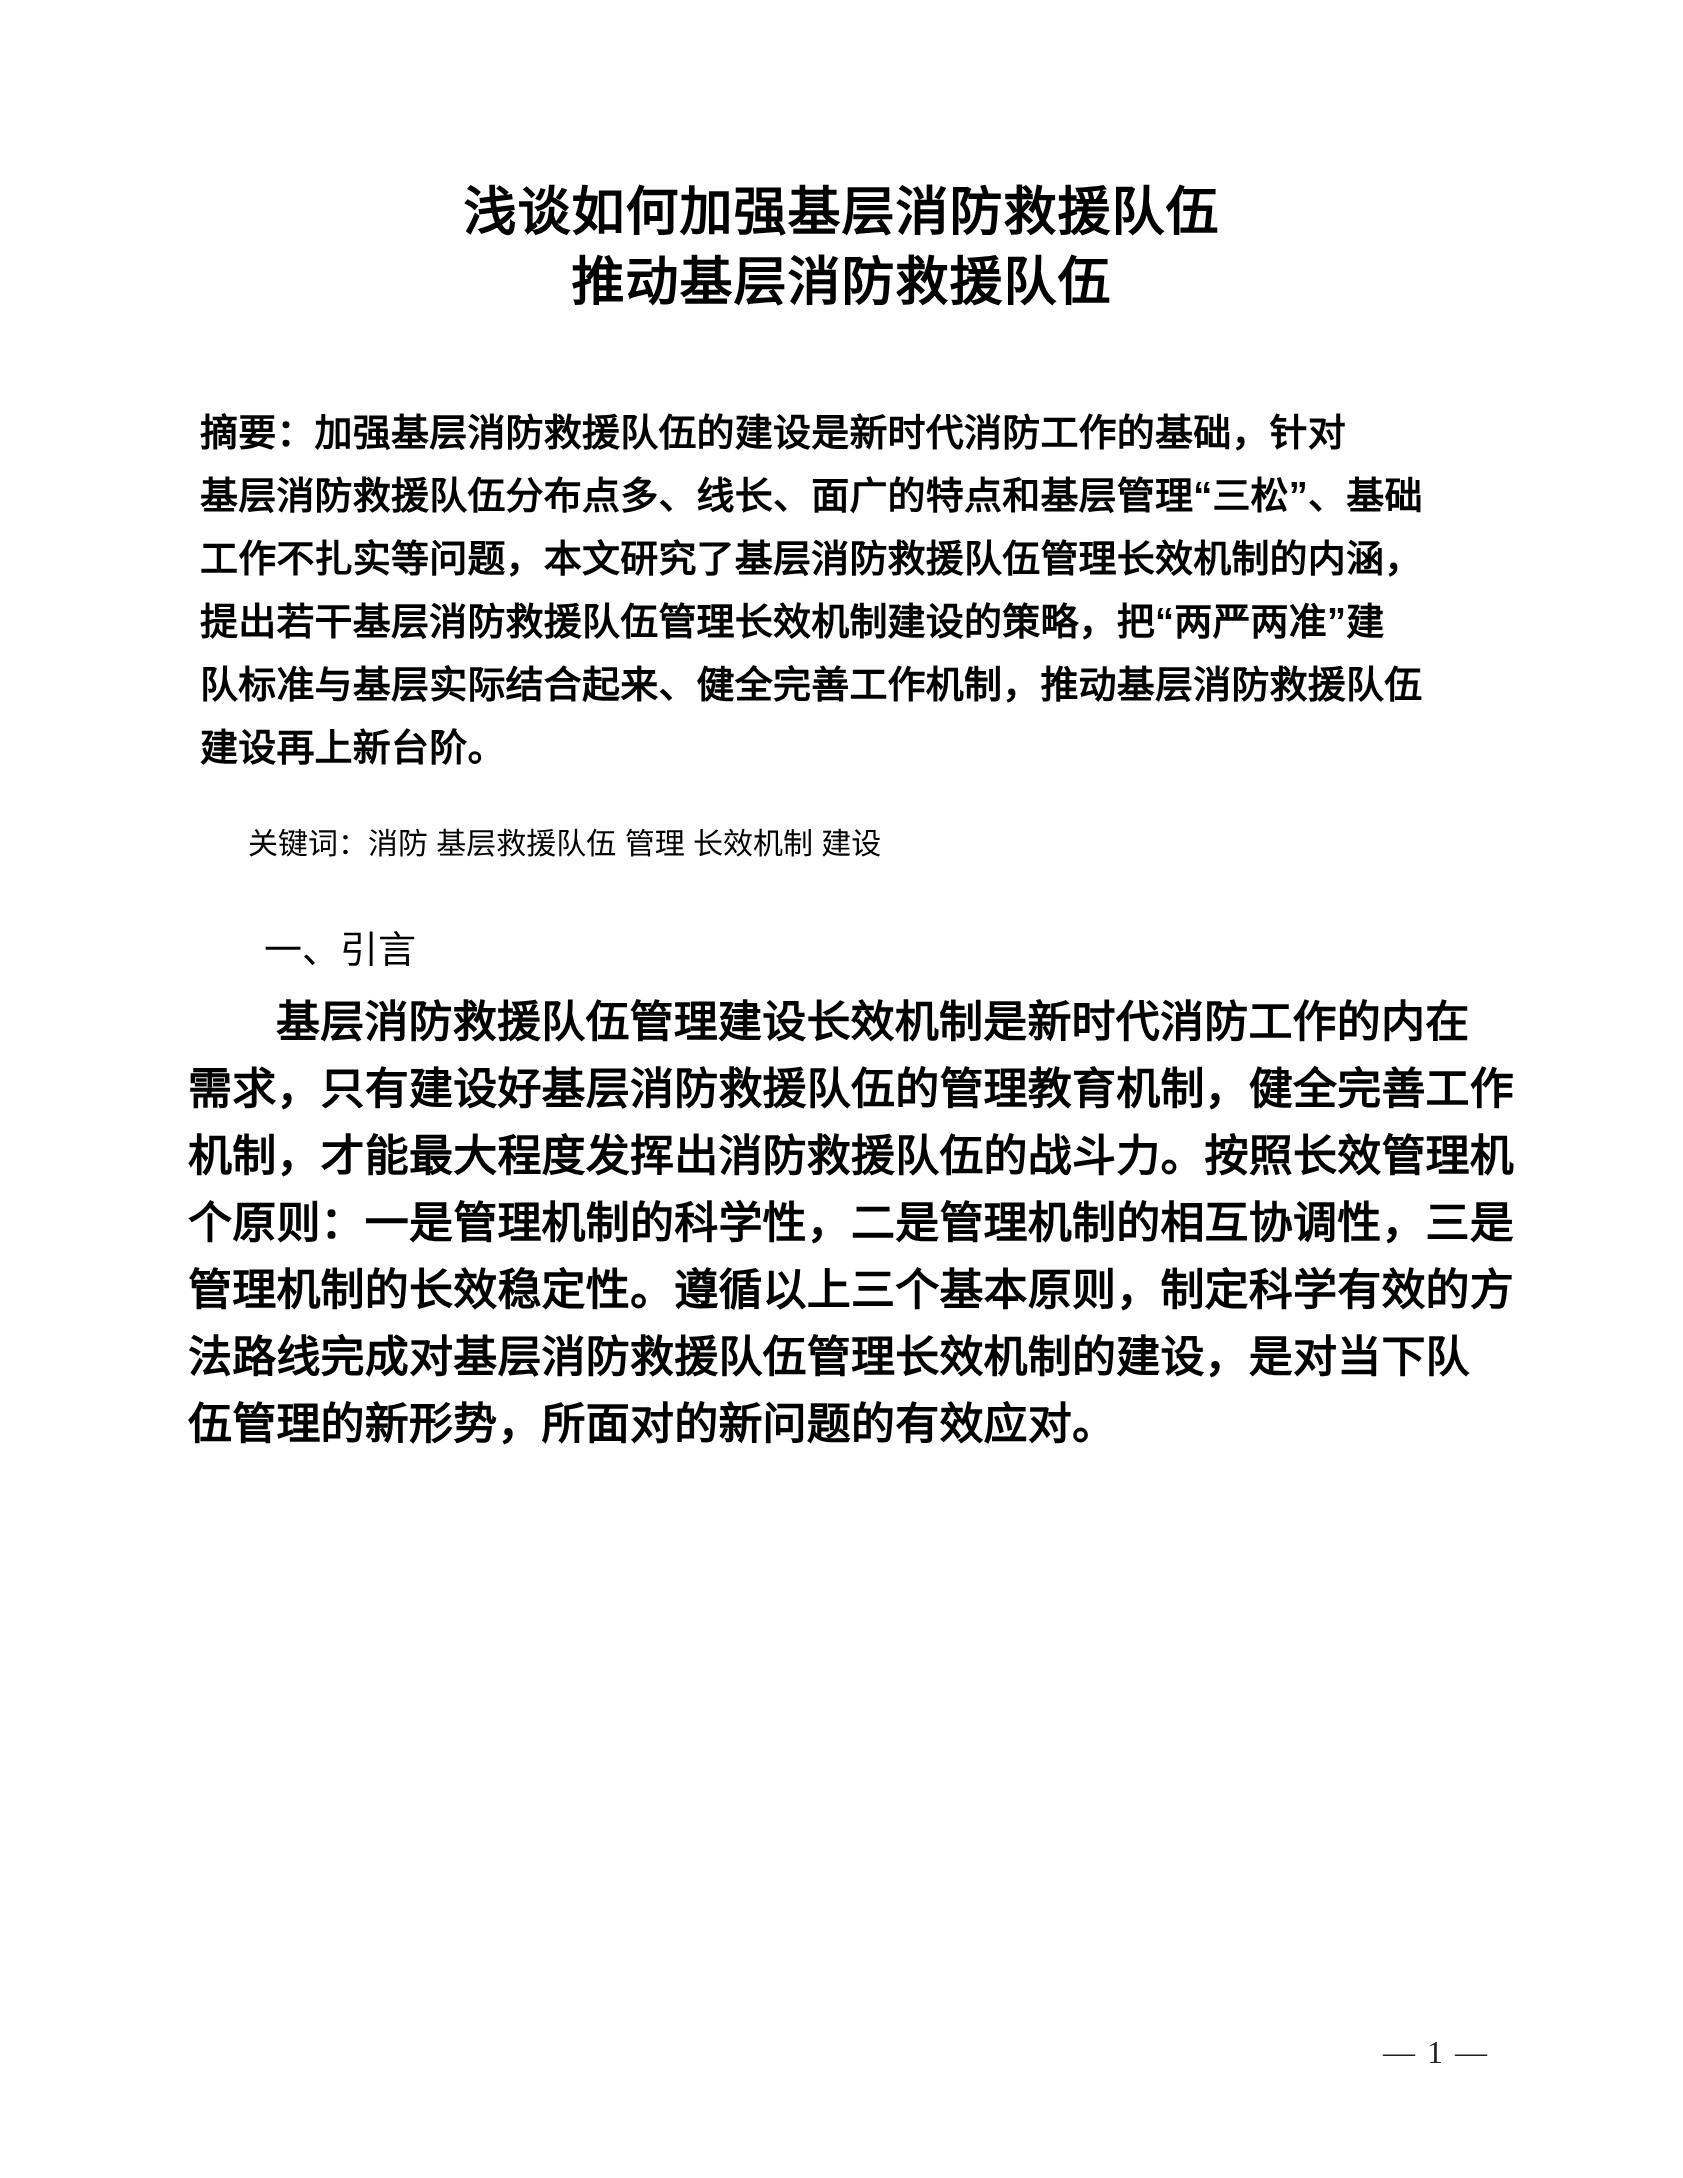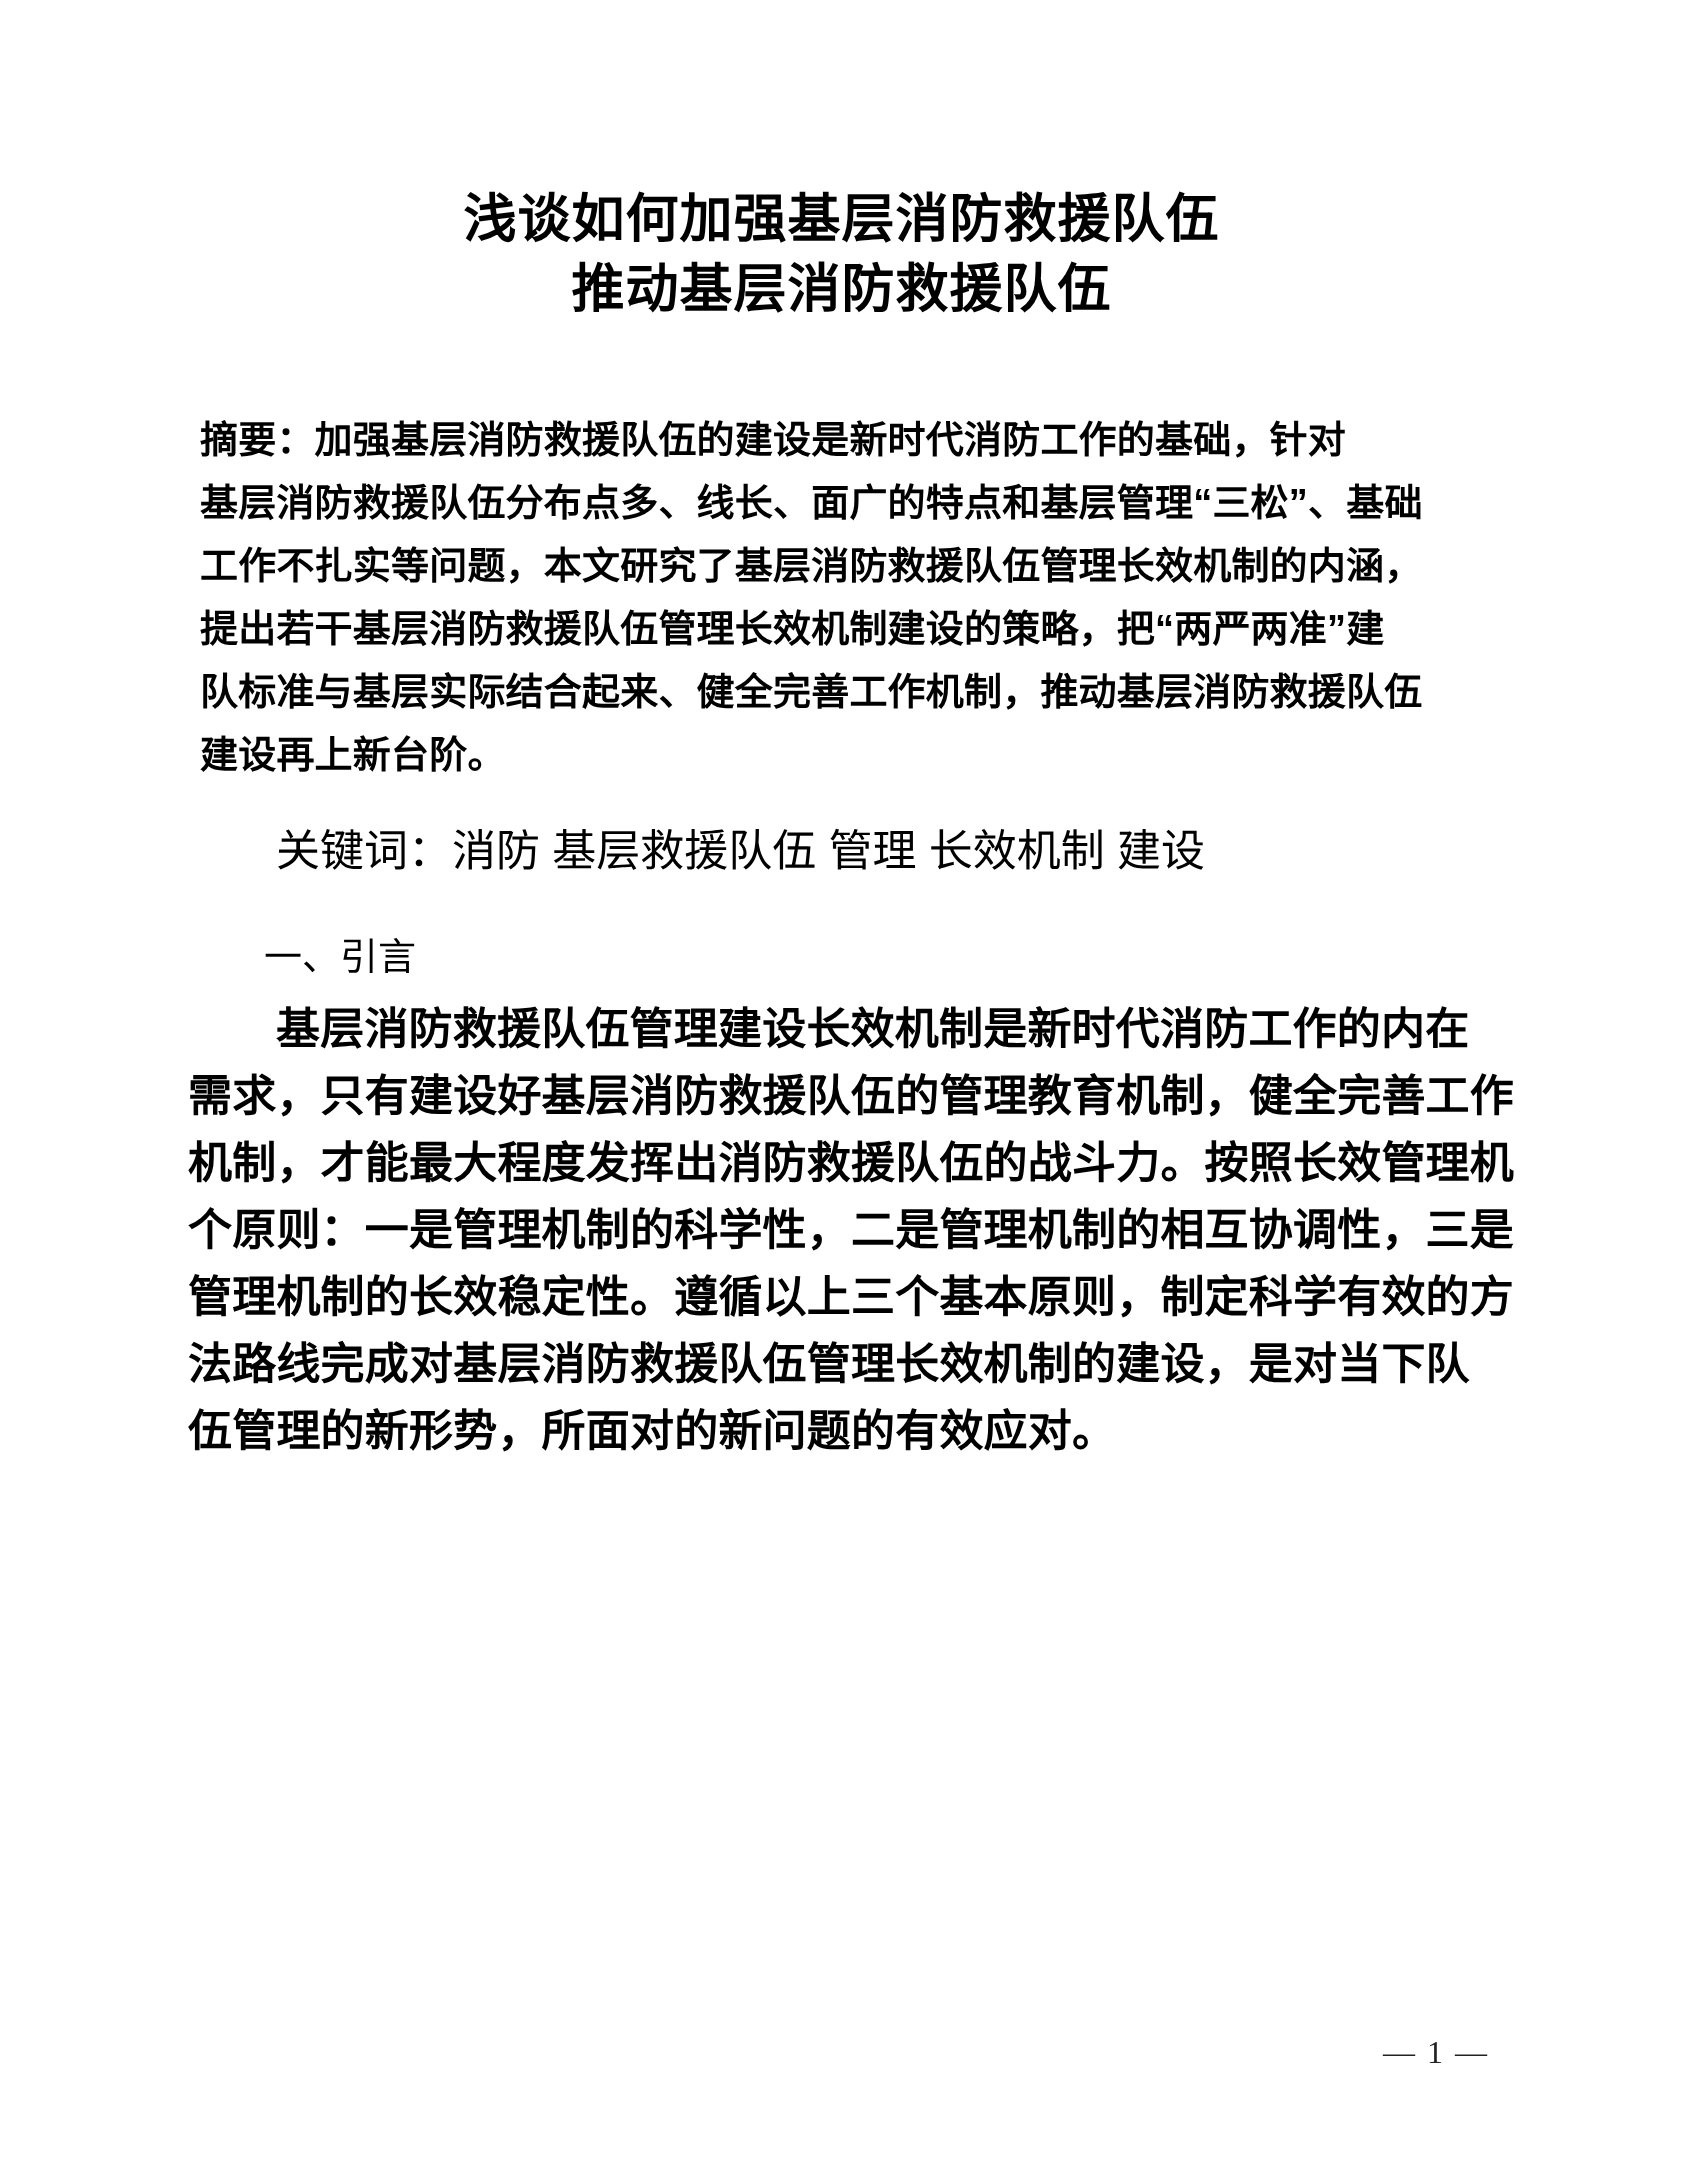--- a/index.html
+++ b/index.html
@@ -18,21 +18,21 @@
     box-sizing: border-box;
     font-family: "Liberation Sans", "DejaVu Sans", sans-serif;
     color: #000000;
     overflow: hidden;
   }
 
   
   .content {
     position: absolute;
     left: 188px;
-    top: 8px;
+    top: 1px;
     width: 1307px;
   }
 
   
   .doc-title {
     margin: 0;
     padding-top: 176px;
     text-align: center;
     font-size: 53px;
     font-weight: 700;
@@ -85,21 +85,21 @@
 
   .indent2 {
     display: inline-block;
     width: 2em;
   }
 
   
   .keywords {
     margin: 0;
     padding-top: 20px;
-    font-size: 44px;
+    font-size: 30px;
     line-height: 63px;
     font-weight: 400;
     white-space: nowrap;
   }
 
   
   .section-heading {
     margin: 0;
     padding-top: 44px;
     font-size: 38px;

